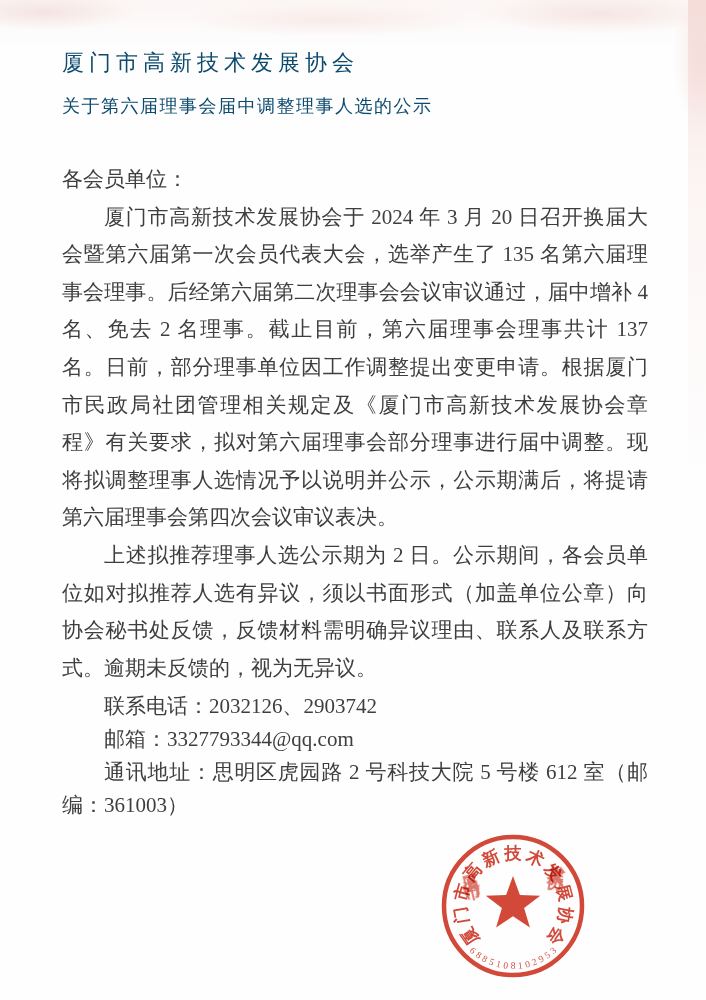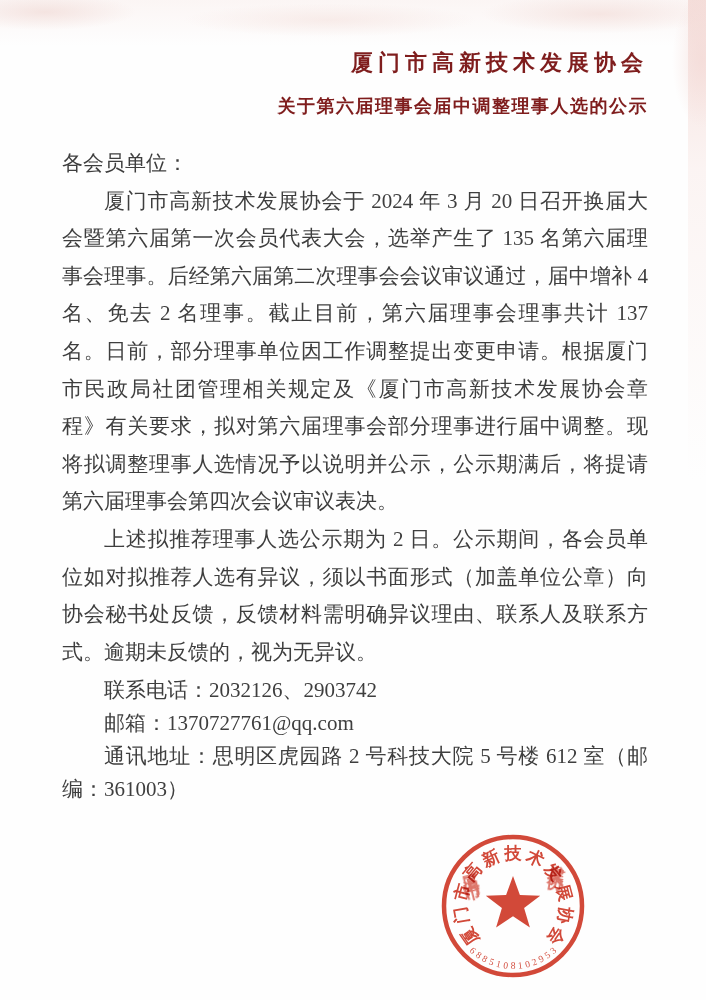--- a/index.html
+++ b/index.html
@@ -28,26 +28,26 @@
   }
   .art-right-blotch{
     position:absolute;top:0;right:0;width:46px;height:160px;pointer-events:none;
     background:radial-gradient(ellipse 40px 90px at 42px 60px, rgba(243,216,212,.6), transparent 75%);
   }
   .doc{
     position:absolute;left:62px;top:50px;width:586px;
     color:#3e3e3e;font-size:21px;line-height:37.6px;
   }
   .title{
-    text-align:right;color:#7f1d1d;font-weight:700;
+    text-align:left;color:#0c4a6e;font-weight:400;
     line-height:26px;
   }
   .title-line1{font-size:22px;letter-spacing:5px;}
   .title-line2{font-size:18px;letter-spacing:1.5px;margin-top:17px;}
-  .salutation{margin-top:26px;}
+  .salutation{margin-top:42px;}
   .body-paragraphs p{
     margin:0;text-indent:2em;text-align:justify;text-justify:inter-character;
   }
   .contact{line-height:33px;margin-top:3px;}
   .contact .line{text-indent:2em;text-align:justify;}
   
   .seal{
     position:absolute;left:413px;top:806px;width:200px;height:200px;
     mix-blend-mode:multiply;pointer-events:none;
   }
@@ -76,21 +76,21 @@
 
     <div class="salutation">各会员单位：</div>
 
     <div class="body-paragraphs">
       <p>厦门市高新技术发展协会于 2024 年 3 月 20 日召开换届大会暨第六届第一次会员代表大会，选举产生了 135 名第六届理事会理事。后经第六届第二次理事会会议审议通过，届中增补 4 名、免去 2 名理事。截止目前，第六届理事会理事共计 137 名。日前，部分理事单位因工作调整提出变更申请。根据厦门市民政局社团管理相关规定及《厦门市高新技术发展协会章程》有关要求，拟对第六届理事会部分理事进行届中调整。现将拟调整理事人选情况予以说明并公示，公示期满后，将提请第六届理事会第四次会议审议表决。</p>
       <p>上述拟推荐理事人选公示期为 2 日。公示期间，各会员单位如对拟推荐人选有异议，须以书面形式（加盖单位公章）向协会秘书处反馈，反馈材料需明确异议理由、联系人及联系方式。逾期未反馈的，视为无异议。</p>
     </div>
 
     <div class="contact">
       <div class="line">联系电话：2032126、2903742</div>
-      <div class="line">邮箱：1370727761@qq.com</div>
+      <div class="line">邮箱：3327793344@qq.com</div>
       <div class="line">通讯地址：思明区虎园路 2 号科技大院 5 号楼 612 室（邮编：361003）</div>
     </div>
 
   </div>
 
   <div class="seal">
     <svg id="seal-svg" viewBox="0 0 200 200">
         <circle cx="100" cy="100" r="69" fill="none" stroke="#cf3928" stroke-width="4.5" opacity="0.92"></circle>
         <polygon points="100,70 106.9,89.1 127.2,89.7 111.1,102.1 116.9,121.5 100,110.2 83.1,121.5 88.9,102.1 72.8,89.7 93.1,89.1" fill="#cf3928" opacity="0.92"></polygon>
         <text x="100" y="53" text-anchor="middle" font-size="17" font-weight="bold" fill="#cf3928" opacity="0.92" transform="rotate(-125,100,100)">厦</text>

